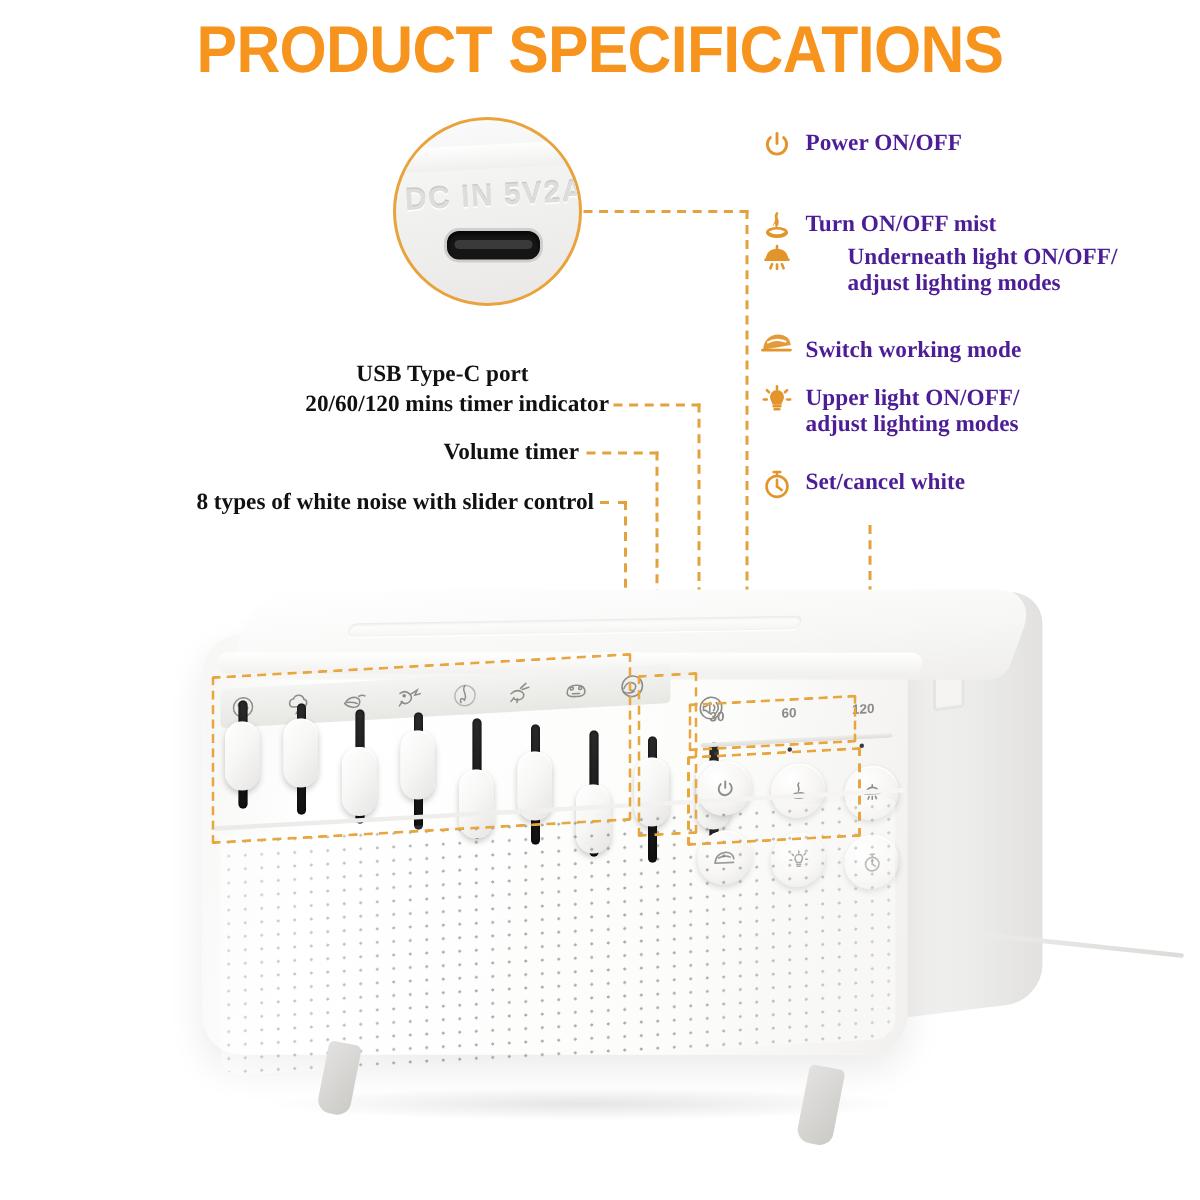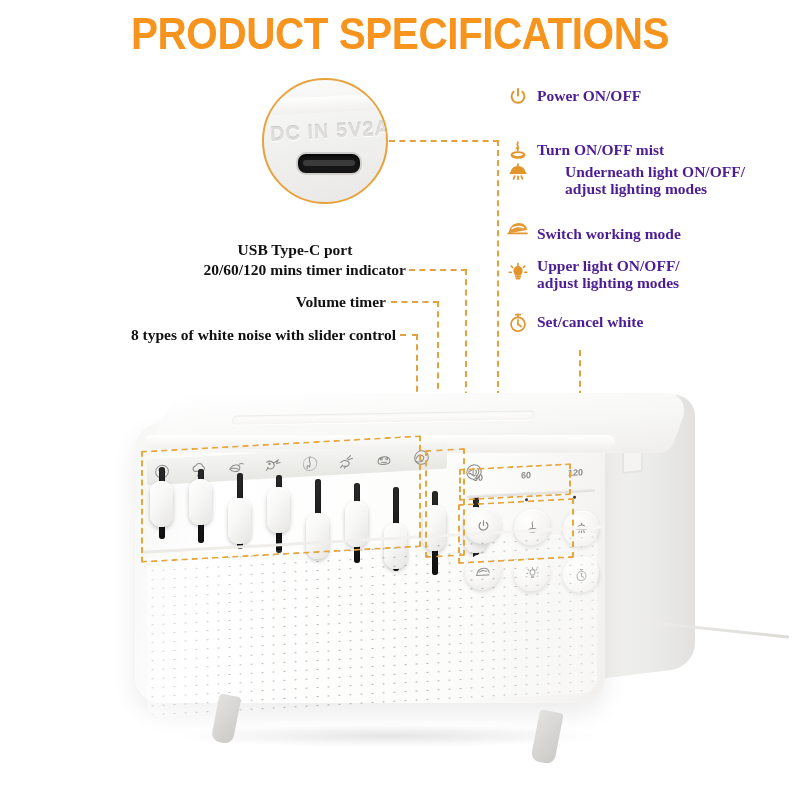--- a/index.html
+++ b/index.html
@@ -332,21 +332,21 @@
       <span class="legend-ico">
         <svg width="24" height="22" viewBox="0 0 26 24" fill="none" stroke="#E3952B" stroke-width="2" stroke-linecap="round">
           <path d="M3 16.5 C 3 9.5 8.2 5.4 14 5.4 C 19 5.4 22.6 8.4 23 13" fill="#E3952B" stroke="none" opacity="0.95"></path>
           <path d="M2.4 16.8 h20.4"></path>
           <path d="M6.5 11.2 q6 -3.4 12.6 -0.6" stroke="#ffffff" stroke-width="1.6"></path>
         </svg>
       </span>
       <span class="legend-txt">Switch working mode</span>
     </div>
 
-    <div class="legend-row" style="top:170px;align-items:center;">
+    <div class="legend-row" style="top:170px;">
       <span class="legend-ico">
         <svg width="22" height="22" viewBox="0 0 24 24" fill="none" stroke="#E3952B" stroke-width="1.8" stroke-linecap="round">
           <path d="M12 9.5 m-4.2 0 a4.2 4.2 0 1 1 8.4 0 c0 2.3 -1.5 3 -1.7 4.6 h-5 c-0.2 -1.6 -1.7 -2.3 -1.7 -4.6 z" fill="#E3952B" stroke="#E3952B"></path>
           <path d="M9.6 16.2 h4.8"></path>
           <path d="M10.3 18.3 h3.4"></path>
           <path d="M12 1.6 v2.2"></path>
           <path d="M4.6 4.4 l1.6 1.6"></path>
           <path d="M19.4 4.4 l-1.6 1.6"></path>
           <path d="M2.4 11.2 h2.2"></path>
           <path d="M19.4 11.2 h2.2"></path>

